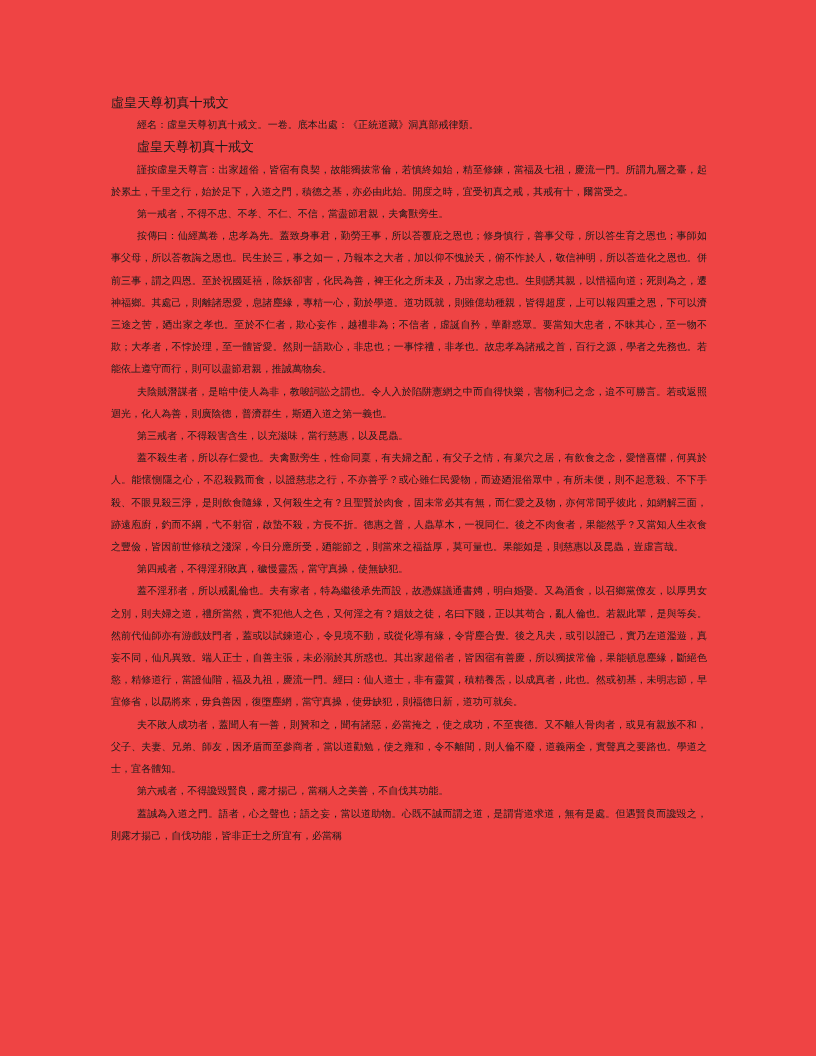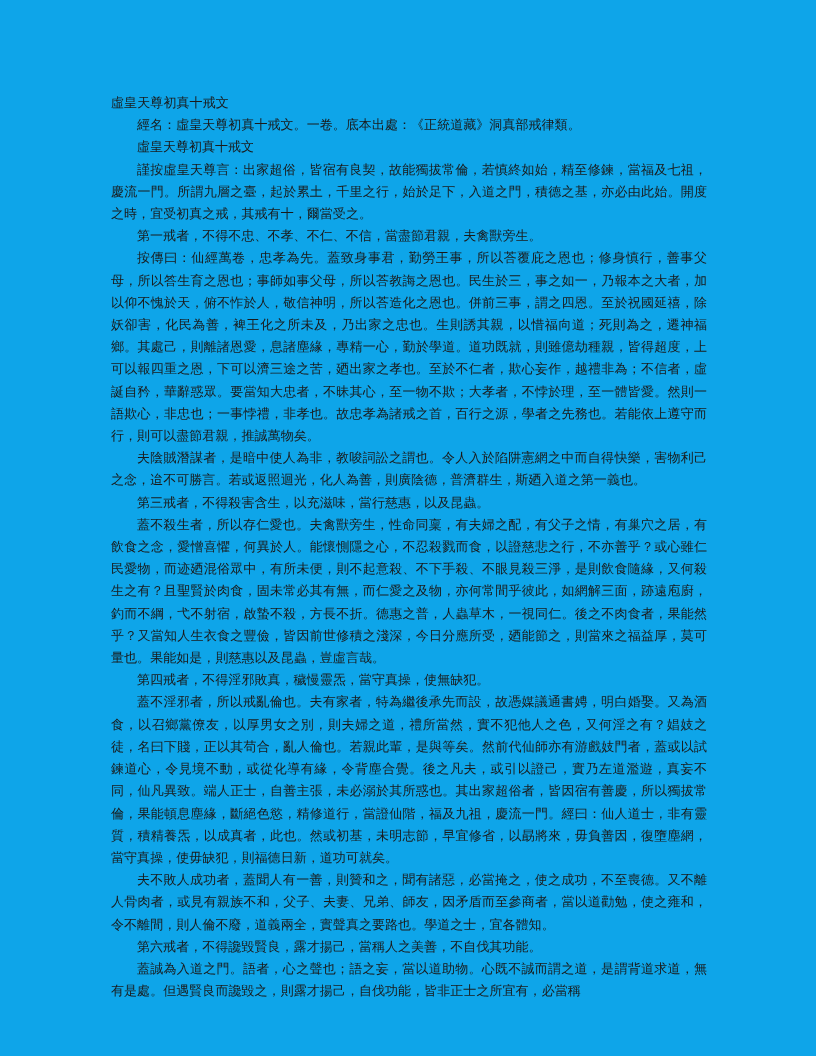--- a/index.html
+++ b/index.html
@@ -10,41 +10,41 @@
   }
   body {
     font-family: "DejaVu Serif", "Liberation Serif", serif;
     color: #1a1a1a;
   }
   .page {
     position: relative;
     width: 816px;
     height: 1056px;
     margin: 0 auto;
-    background: #0ea5e9;
+    background: #ef4444;
     box-sizing: border-box;
     overflow: hidden;
   }
   .content {
     position: absolute;
     left: 111px;
     top: 92px;
     width: 596px;
   }
   .doc-title {
     font-size: 13.0px;
     line-height: 22.2px;
     text-align: left;
     letter-spacing: 0.1px;
     white-space: pre-wrap;
     margin: 0;
     font-weight: normal;
   }
   p.para {
-    font-size: 13.0px;
+    font-size: 10px;
     line-height: 22.2px;
     margin: 0;
     text-align: justify;
     text-justify: inter-character;
     text-align-last: left;
     letter-spacing: 0.05px;
     word-break: break-all;
     white-space: normal;
   }
   p.indent {

